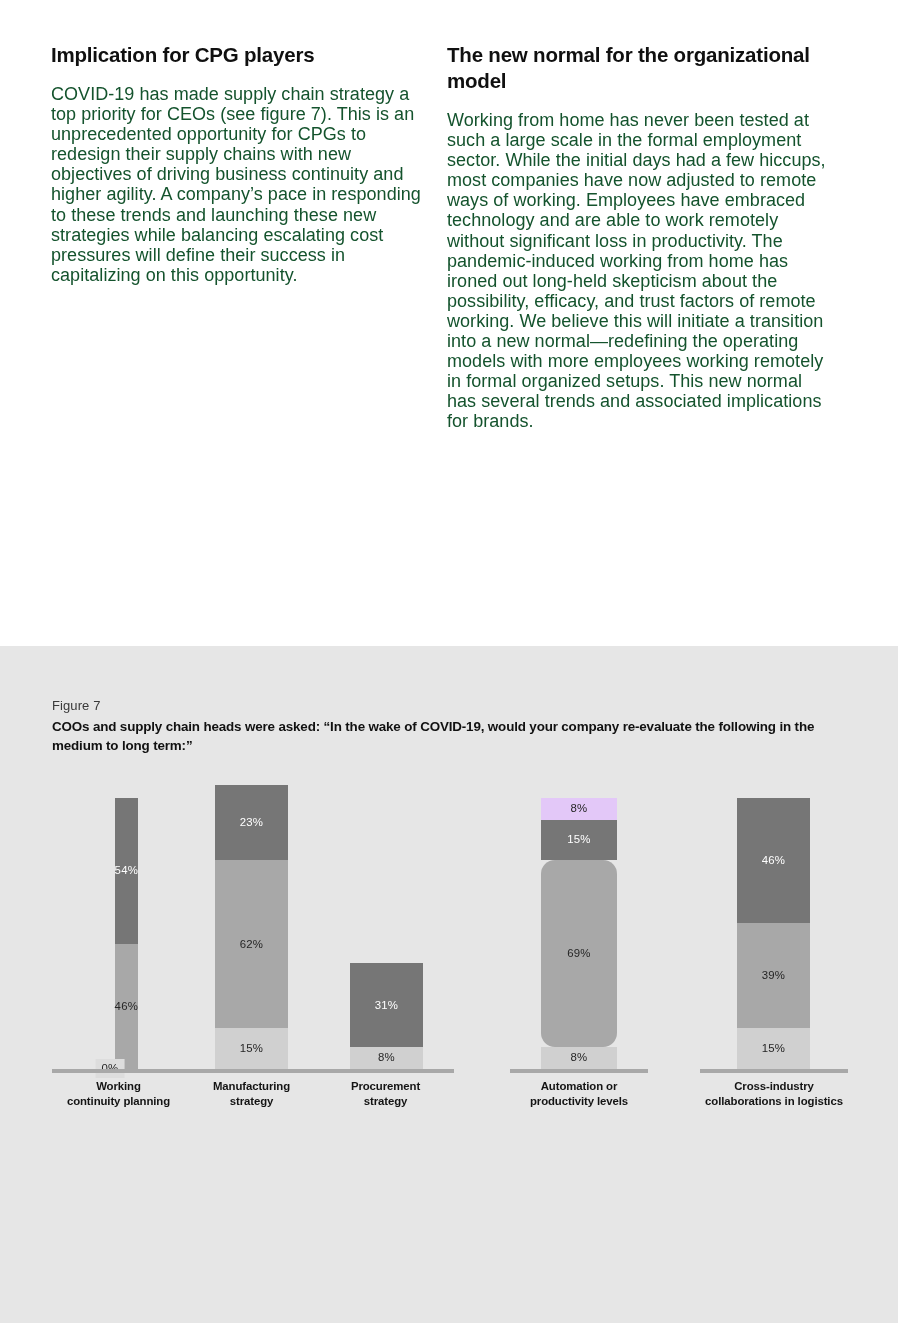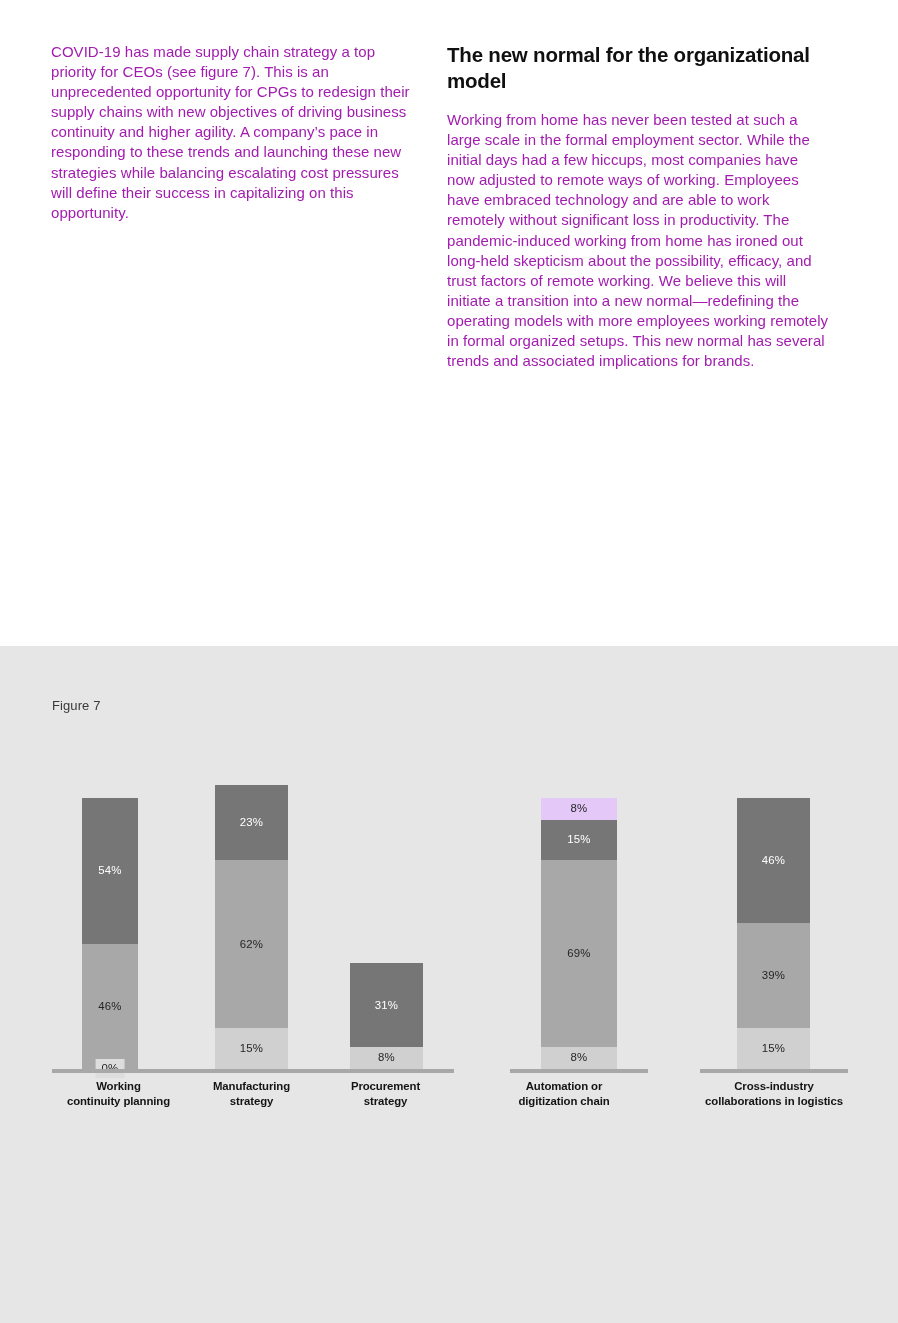--- a/index.html
+++ b/index.html
@@ -19,21 +19,21 @@
   }
   .col { position: absolute; top: 42px; }
   .col-left  { left: 51px; width: 370px; }
   .col-right { left: 447px; width: 382px; }
 
   .col h2 {
     font-size: 20.5px; font-weight: bold; letter-spacing: -0.2px;
     line-height: 26px; color: #101010; margin-bottom: 16px;
   }
   .col p {
-    font-size: 15px; line-height: 20.1px; color: #a21caf;
+    font-size: 18px; line-height: 20.1px; color: #14532d;
     letter-spacing: 0.05px;
   }
 
   
   .figure {
     position: absolute; left: 0; top: 646px; width: 898px; height: 677px;
     background: #e6e6e6;
   }
   .fig-label {
     position: absolute; left: 52px; top: 52px;
@@ -90,37 +90,39 @@
   }
 </style>
 </head>
 <body>
 
 <div class="page">
 
   <div class="article">
 
     <div class="col col-left">
+      <h2>Implication for CPG players</h2>
       <p>COVID-19 has made supply chain strategy a top priority for CEOs (see figure 7). This is an unprecedented opportunity for CPGs to redesign their supply chains with new objectives of driving business continuity and higher agility. A company’s pace in responding to these trends and launching these new strategies while balancing escalating cost pressures will define their success in capitalizing on this opportunity.</p>
     </div>
 
     <div class="col col-right">
       <h2>The new normal for the organizational model</h2>
       <p>Working from home has never been tested at such a large scale in the formal employment sector. While the initial days had a few hiccups, most companies have now adjusted to remote ways of working. Employees have embraced technology and are able to work remotely without significant loss in productivity. The pandemic-induced working from home has ironed out long-held skepticism about the possibility, efficacy, and trust factors of remote working. We believe this will initiate a transition into a new normal—redefining the operating models with more employees working remotely in formal organized setups. This new normal has several trends and associated implications for brands.</p>
     </div>
 
   </div>
 
   <div class="figure">
 
     <div class="fig-label">Figure 7</div>
+    <div class="fig-title">COOs and supply chain heads were asked: “In the wake of COVID-19, would your company re-evaluate the following in the medium to long term:”</div>
 
     <div class="chart">
       <div class="bars-row" id="bars-row">
-          <div class="bar-group" style="left: 82px; width: 56px;">
+          <div class="bar-group" style="left: 82px; width: 56px; align-items: flex-end;">
             <div class="seg dark" style="height: 146.34px; background: rgb(118, 118, 118);">
               <span>54%</span>
             </div>
             <div class="seg mid" style="height: 124.66px; background: rgb(168, 168, 168);">
               <span>46%</span>
             </div>
             <div class="zero-label">0%</div>
           </div>
           <div class="bar-group" style="left: 215px; width: 73px;">
             <div class="seg dark" style="height: 75px; background: rgb(118, 118, 118);">
@@ -141,21 +143,21 @@
               <span>8%</span>
             </div>
           </div>
           <div class="bar-group" style="left: 541px; width: 76px;">
             <div class="seg purple" style="height: 21.68px; background: rgb(227, 200, 248);">
               <span>8%</span>
             </div>
             <div class="seg dark" style="height: 40.65px; background: rgb(118, 118, 118);">
               <span>15%</span>
             </div>
-            <div class="seg mid" style="height: 186.99px; background: rgb(168, 168, 168);">
+            <div class="seg mid" style="height: 186.99px; background: rgb(168, 168, 168); border-radius: 14px;">
               <span>69%</span>
             </div>
             <div class="seg light" style="height: 21.68px; background: rgb(208, 208, 208);">
               <span>8%</span>
             </div>
           </div>
           <div class="bar-group" style="left: 737px; width: 73px;">
             <div class="seg dark" style="height: 124.66px; background: rgb(118, 118, 118);">
               <span>46%</span>
             </div>
@@ -178,23 +180,23 @@
             <div>continuity planning</div>
           </div>
           <div class="cat-label" style="left: 188px; width: 127px;">
             <div>Manufacturing</div>
             <div>strategy</div>
           </div>
           <div class="cat-label" style="left: 322px; width: 127px;">
             <div>Procurement</div>
             <div>strategy</div>
           </div>
-          <div class="cat-label" style="left: 485px; width: 158px;">
+          <div class="cat-label" style="left: 500px; width: 158px;">
             <div>Automation or</div>
-            <div>digitization chain</div>
+            <div>productivity levels</div>
           </div>
           <div class="cat-label" style="left: 688px; width: 172px;">
             <div>Cross-industry</div>
             <div>collaborations in logistics</div>
           </div>
         </div>
       <div id="legends"></div>
     </div>
 
   </div>

